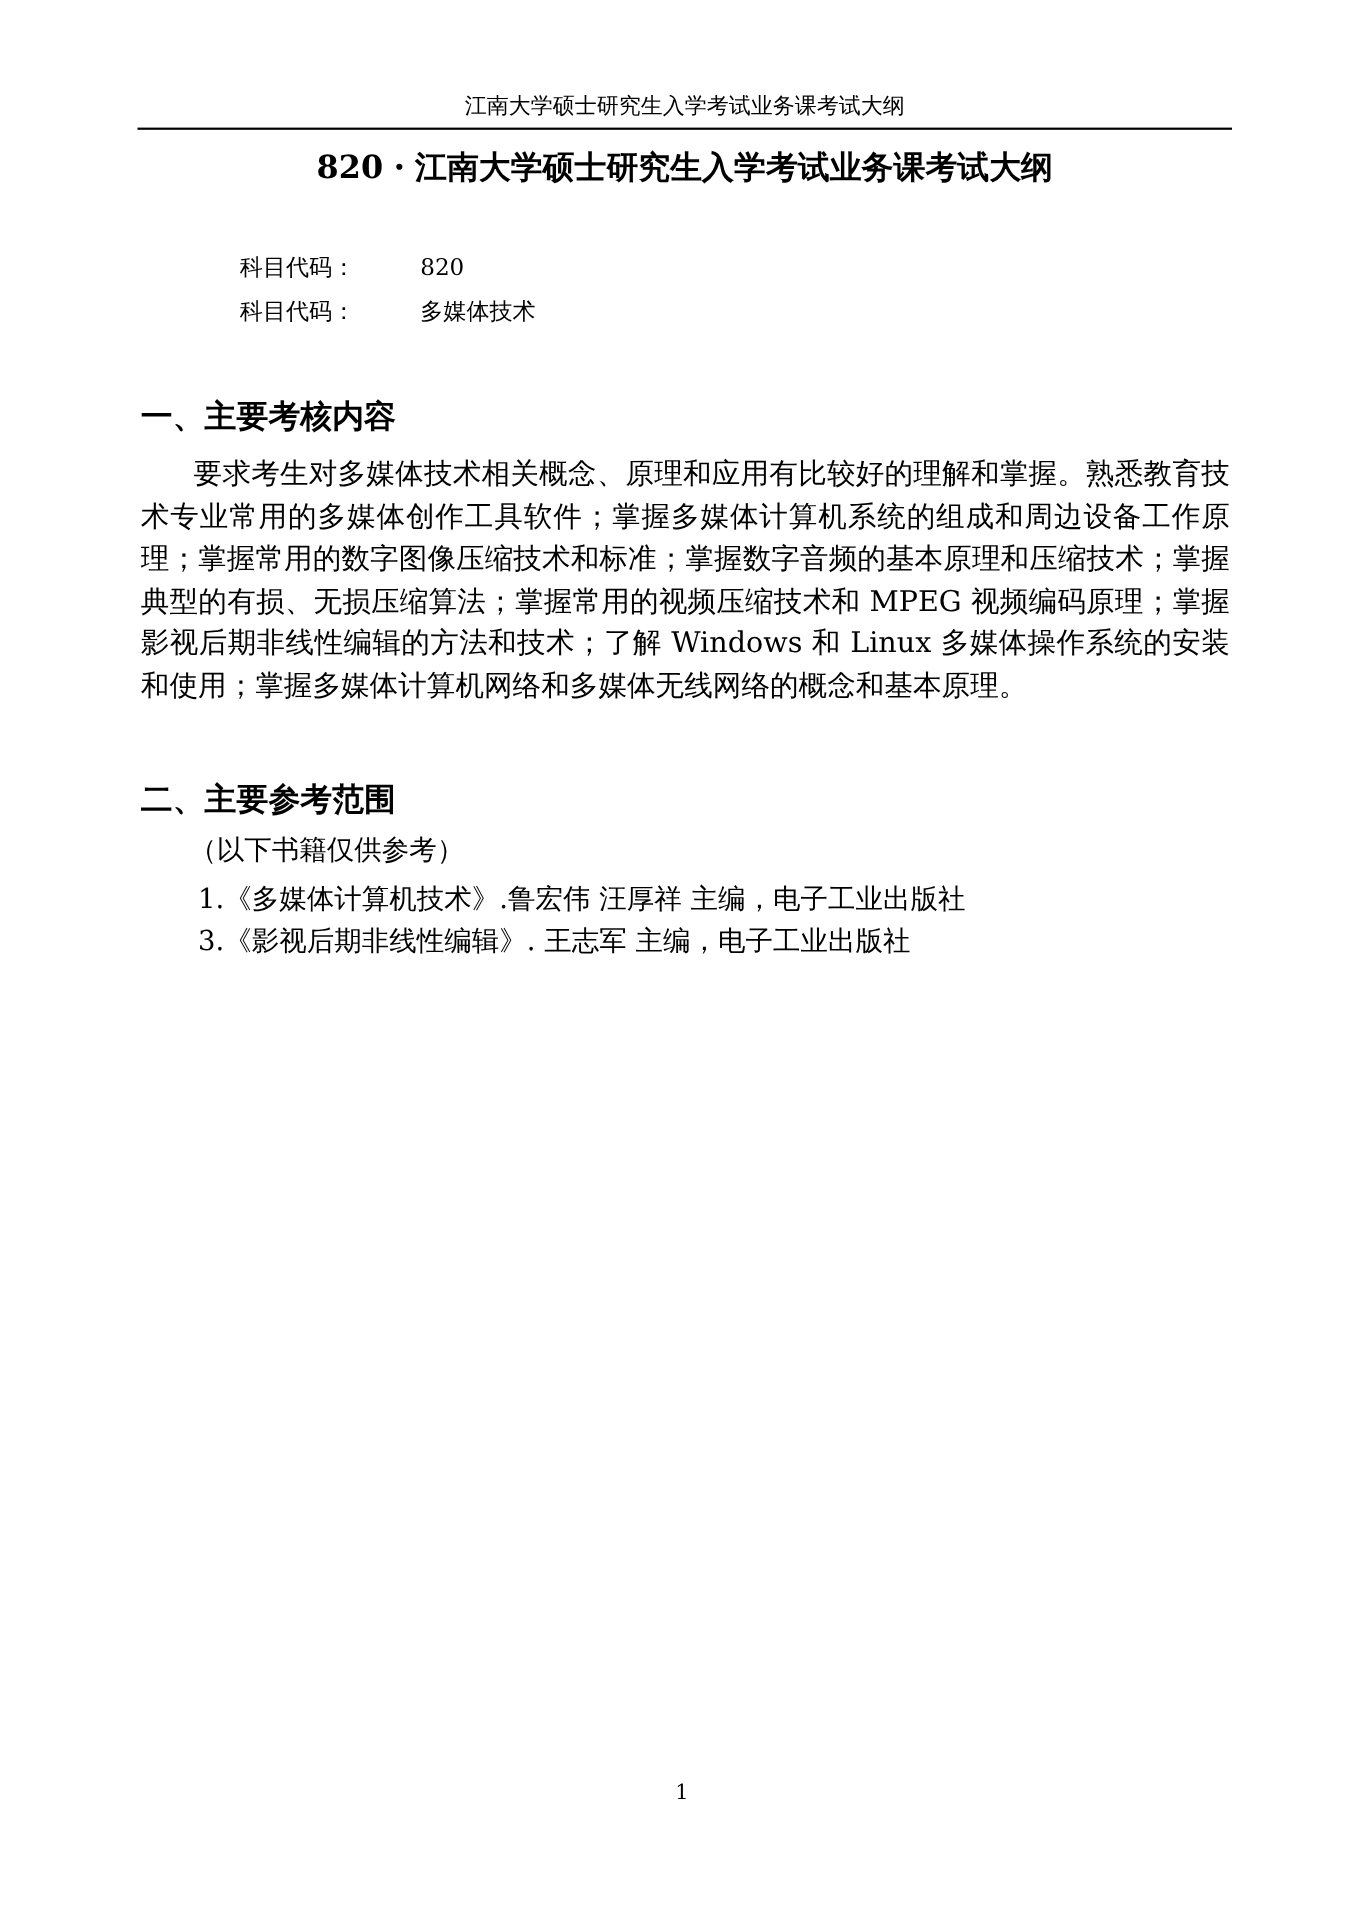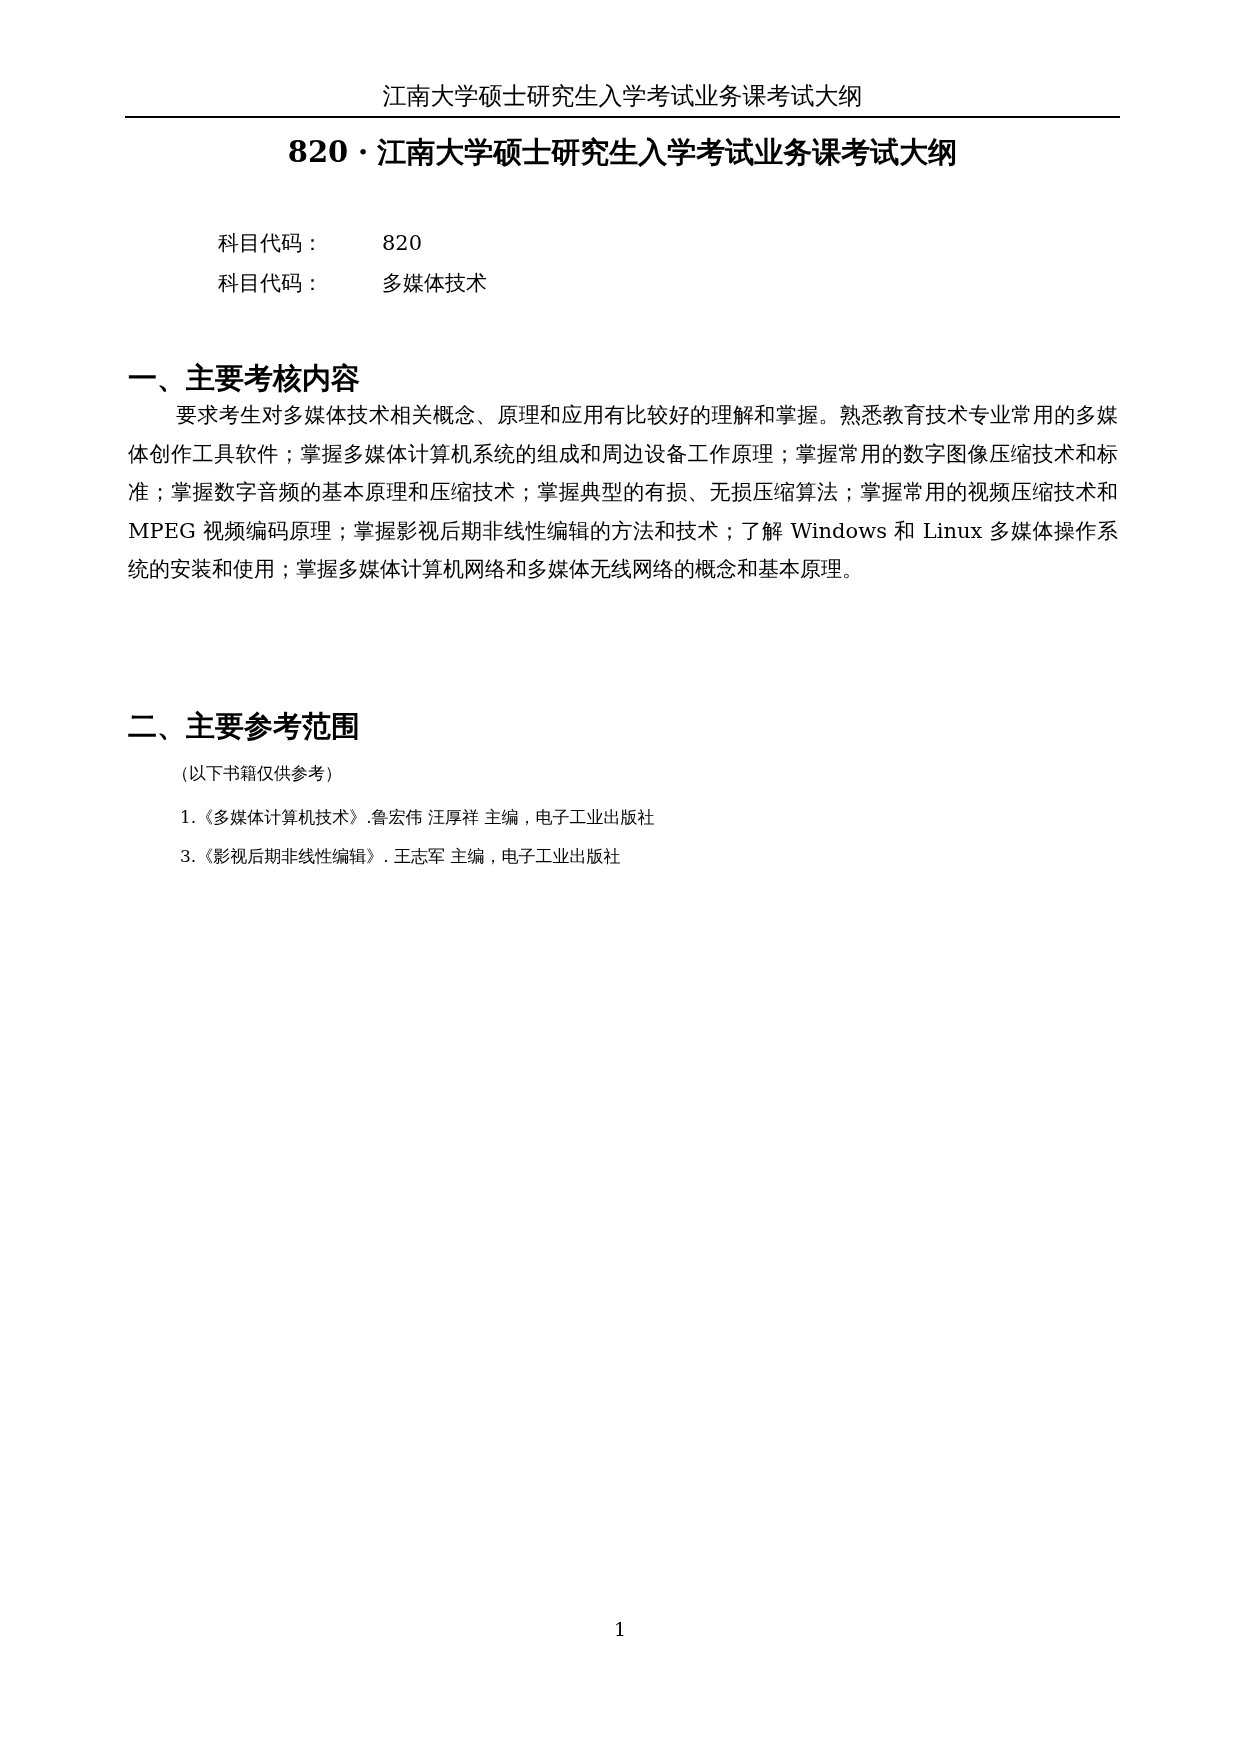--- a/index.html
+++ b/index.html
@@ -2,41 +2,41 @@
 <html><head>
 <meta charset="utf-8">
 <style>
   html, body { margin: 0; padding: 0; background: #ffffff; }
   body {
     width: 1240px; height: 1754px; position: relative; overflow: hidden;
     font-family: "DejaVu Serif", "Liberation Serif", serif; color: #000;
   }
   .running-header {
     position: absolute; left: 125px; top: 82px; width: 995px;
-    text-align: center; font-size: 24px; line-height: 28px;
+    text-align: center; font-size: 20px; line-height: 28px;
   }
   .header-rule {
     position: absolute; left: 125px; top: 116px; width: 995px;
     height: 2px; background: #000;
   }
   .doc-title {
     position: absolute; left: 125px; top: 130px; width: 995px;
     text-align: center; font-size: 29px; font-weight: bold; line-height: 44px;
   }
   .meta { position: absolute; left: 178px; font-size: 21px; line-height: 30px; }
   .meta .lbl { display: inline-block; width: 164px; margin-left: 40px; }
   .section-heading {
     position: absolute; left: 128px; font-size: 29px; font-weight: bold; line-height: 36px;
   }
   .body-para {
-    position: absolute; left: 128px; top: 396px; width: 990px;
-    font-size: 21px; line-height: 38.6px; text-align: justify; text-indent: 48px;
+    position: absolute; left: 128px; top: 412px; width: 990px;
+    font-size: 26px; line-height: 38.6px; text-align: justify; text-indent: 48px;
     margin: 0;
   }
-  .ref-line { position: absolute; left: 180px; font-size: 17px; line-height: 30px; }
+  .ref-line { position: absolute; left: 180px; font-size: 25px; line-height: 30px; }
   .page-number {
     position: absolute; left: 0; width: 1240px; top: 1618px;
     text-align: center; font-size: 19px;
   }
 </style>
 </head>
 <body>
 
 <div class="running-header">江南大学硕士研究生入学考试业务课考试大纲</div>
 <div class="header-rule"></div>

